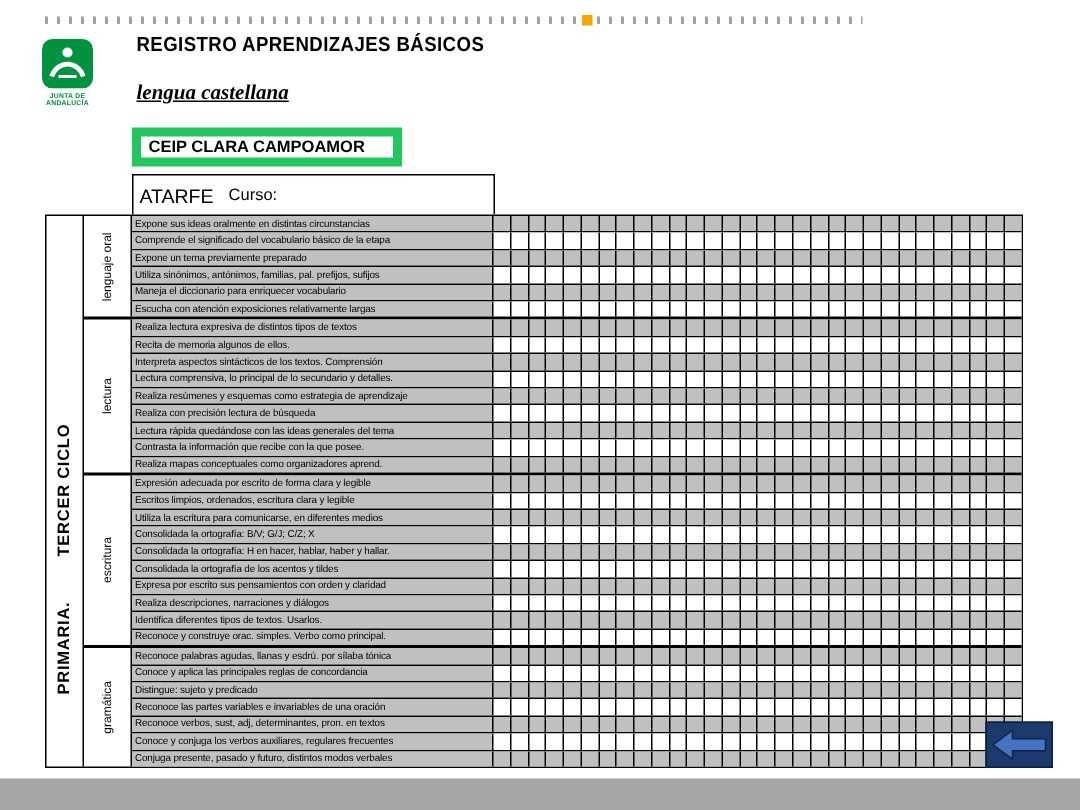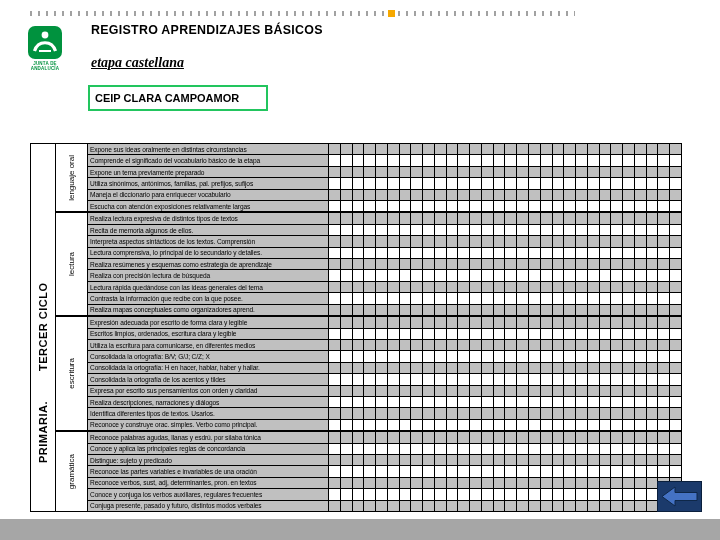--- a/index.html
+++ b/index.html
@@ -19,21 +19,21 @@
   .logo{position:absolute;left:28px;top:26px;width:34px;height:33px;}
   .logo svg{display:block;}
   .logo-caption{position:absolute;left:20px;top:61px;width:50px;text-align:center;
     font-size:4.5px;font-weight:bold;color:var(--logo-green);letter-spacing:.2px;}
 
   
   .page-title{position:absolute;left:91px;top:22px;font-size:13.5px;font-weight:bold;
     letter-spacing:.3px;transform:scaleX(.92);transform-origin:left;white-space:nowrap;}
   .subject-title{position:absolute;left:91px;top:55px;font-family:"Liberation Serif",serif;
     font-size:14px;font-weight:bold;font-style:italic;text-decoration:underline;white-space:nowrap;}
-  .school-box{position:absolute;left:88px;top:85px;width:180px;height:26px;border:2px solid #22c55e;
+  .school-box{position:absolute;left:88px;top:85px;width:180px;height:26px;border:6px solid #22c55e;
     display:flex;align-items:center;padding-left:5px;box-sizing:border-box;
     font-size:11px;font-weight:bold;white-space:nowrap;}
   .town-box{position:absolute;left:88px;top:116px;width:242px;height:27px;border:1px solid #000;
     border-bottom:none;display:flex;align-items:center;padding-left:4px;box-sizing:border-box;white-space:nowrap;}
   .town-name{font-size:13px;}
   .course-label{font-size:11px;margin-left:10px;}
 
   
   .tbl{position:absolute;left:30px;top:143px;width:652px;height:369px;border:1px solid #000;
     box-sizing:border-box;display:flex;background:#fff;}
@@ -75,26 +75,30 @@
     <svg width="34" height="33" viewBox="0 0 34 33">
       <rect x="0" y="0" width="34" height="33" rx="7" fill="currentColor" style="color:var(--logo-green)"></rect>
       <circle cx="17" cy="9" r="3.4" fill="#fff"></circle>
       <path d="M6.5 25 C10 14, 24 14, 27.5 25" stroke="#fff" stroke-width="3.2" fill="none"></path>
       <path d="M11 25 L23 25" stroke="#fff" stroke-width="2" fill="none"></path>
     </svg>
   </div>
   <div class="logo-caption">JUNTA DE ANDALUCÍA</div>
 
   <div class="page-title">REGISTRO APRENDIZAJES BÁSICOS</div>
-  <div class="subject-title">etapa castellana</div>
+  <div class="subject-title">lengua castellana</div>
 
   <div class="school-box">
     <span>CEIP CLARA CAMPOAMOR</span>
   </div>
 
+  <div class="town-box">
+    <span class="town-name">ATARFE</span>
+    <span class="course-label">Curso:</span>
+  </div>
 
   <div class="tbl">
     <div class="stage-col">
       <div class="stage-text">
         <span>PRIMARIA.</span>
         <span class="cycle">TERCER CICLO</span>
       </div>
     </div>
     <div class="groups-col">
         <div class="group" style="flex-grow: 6;">

